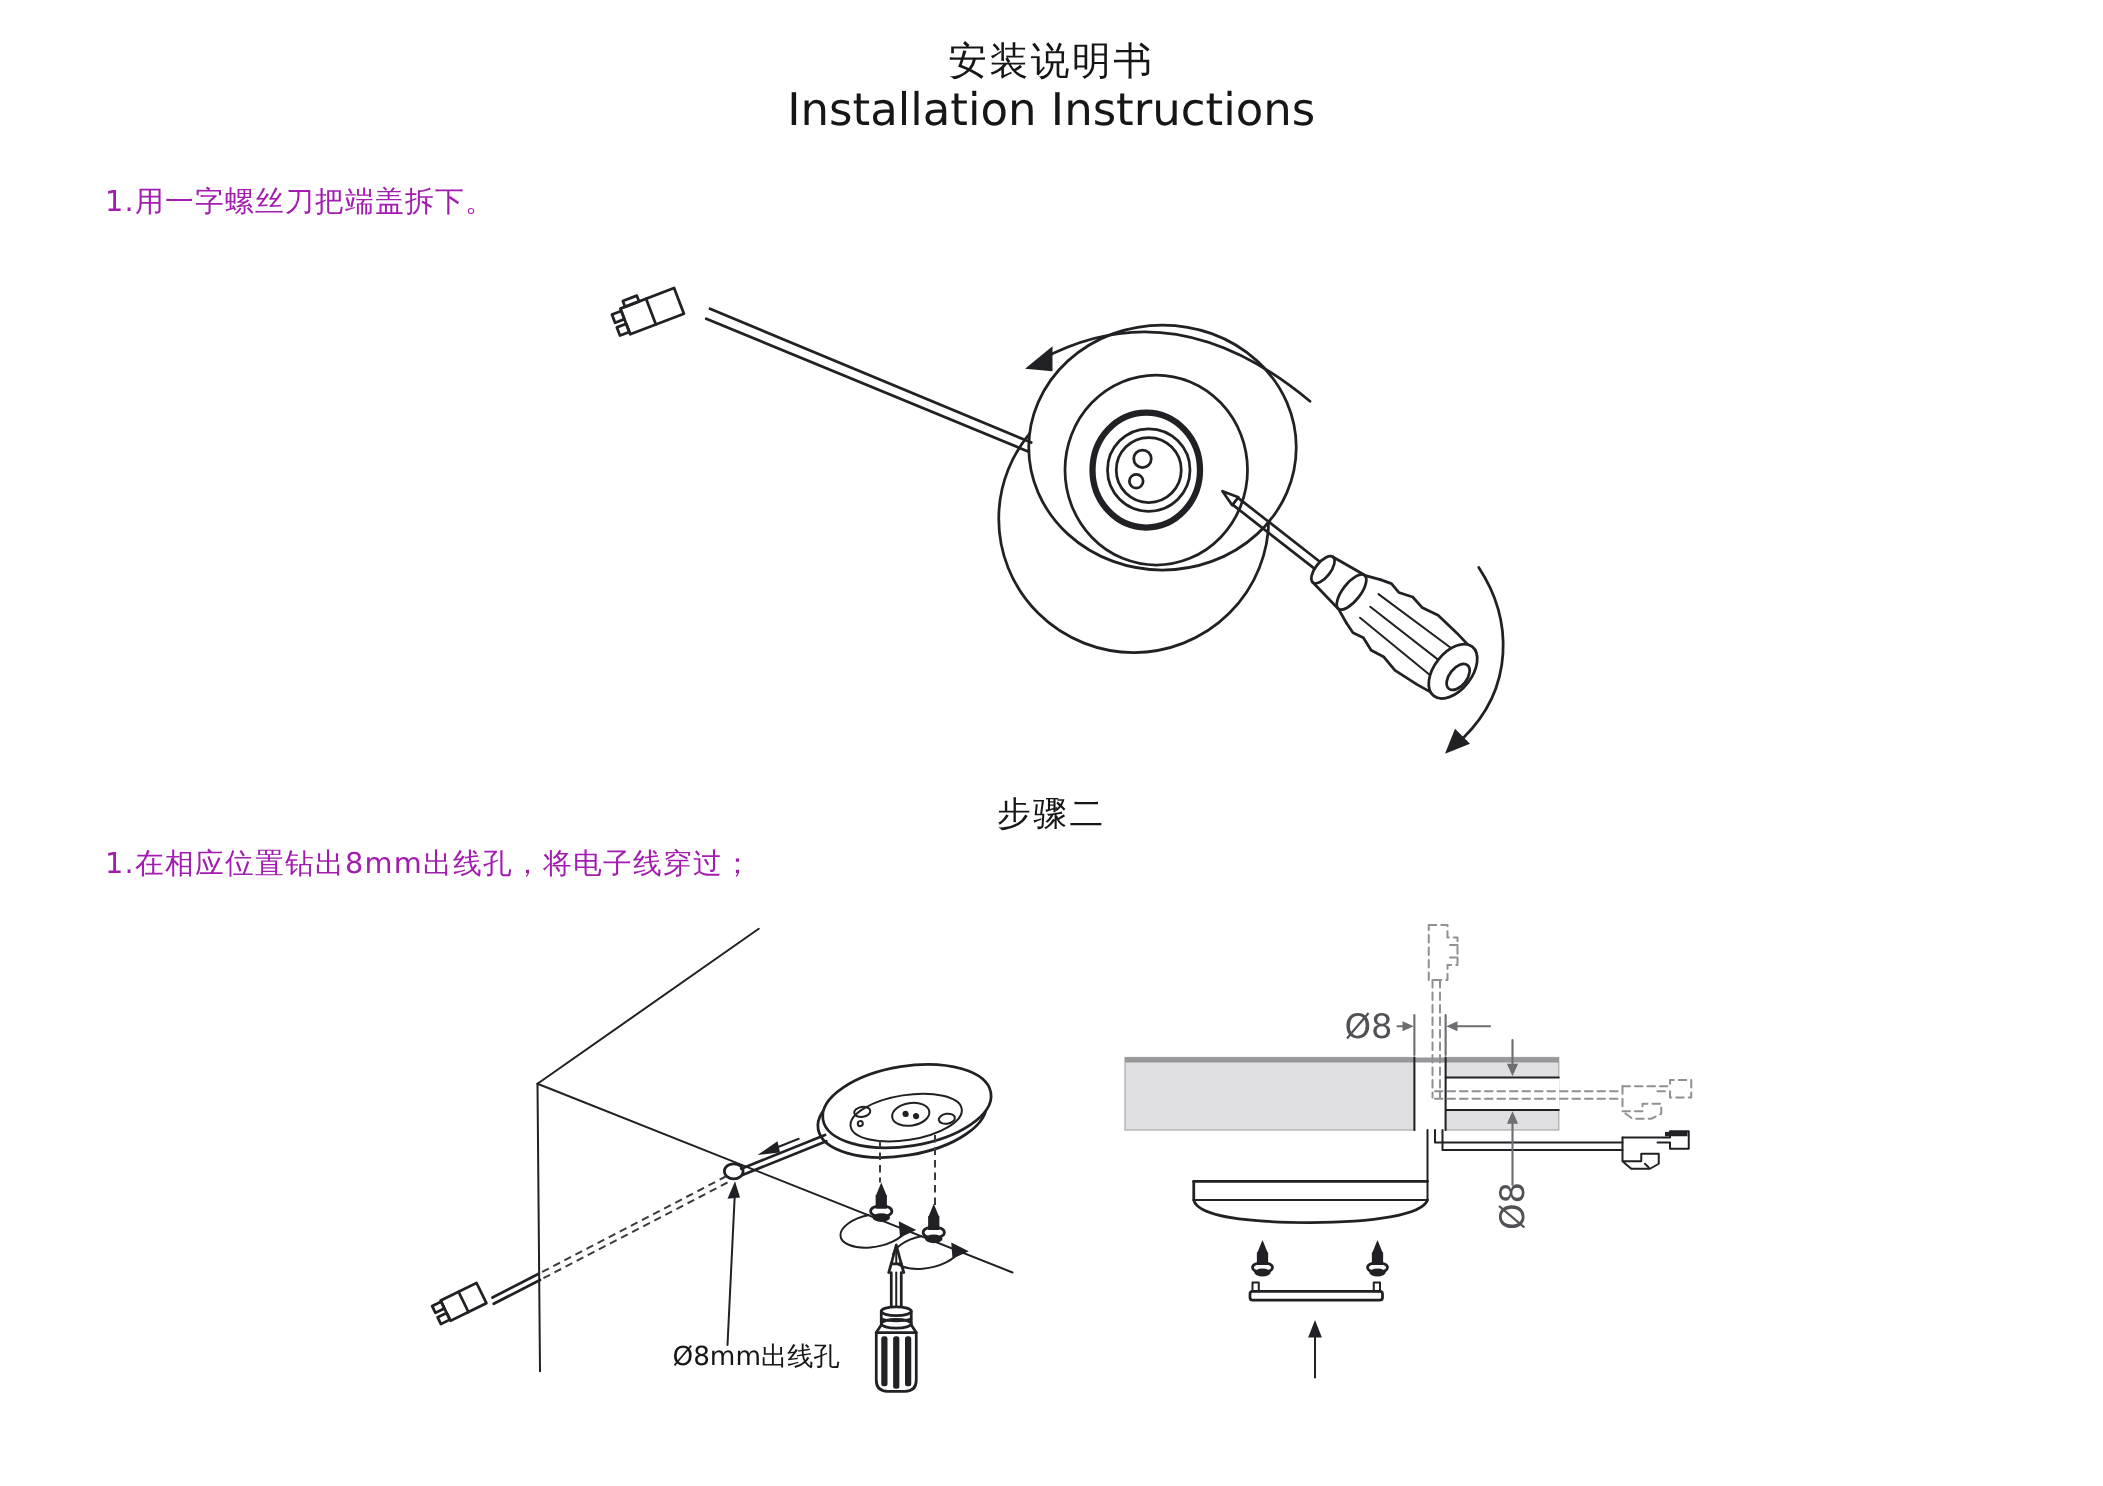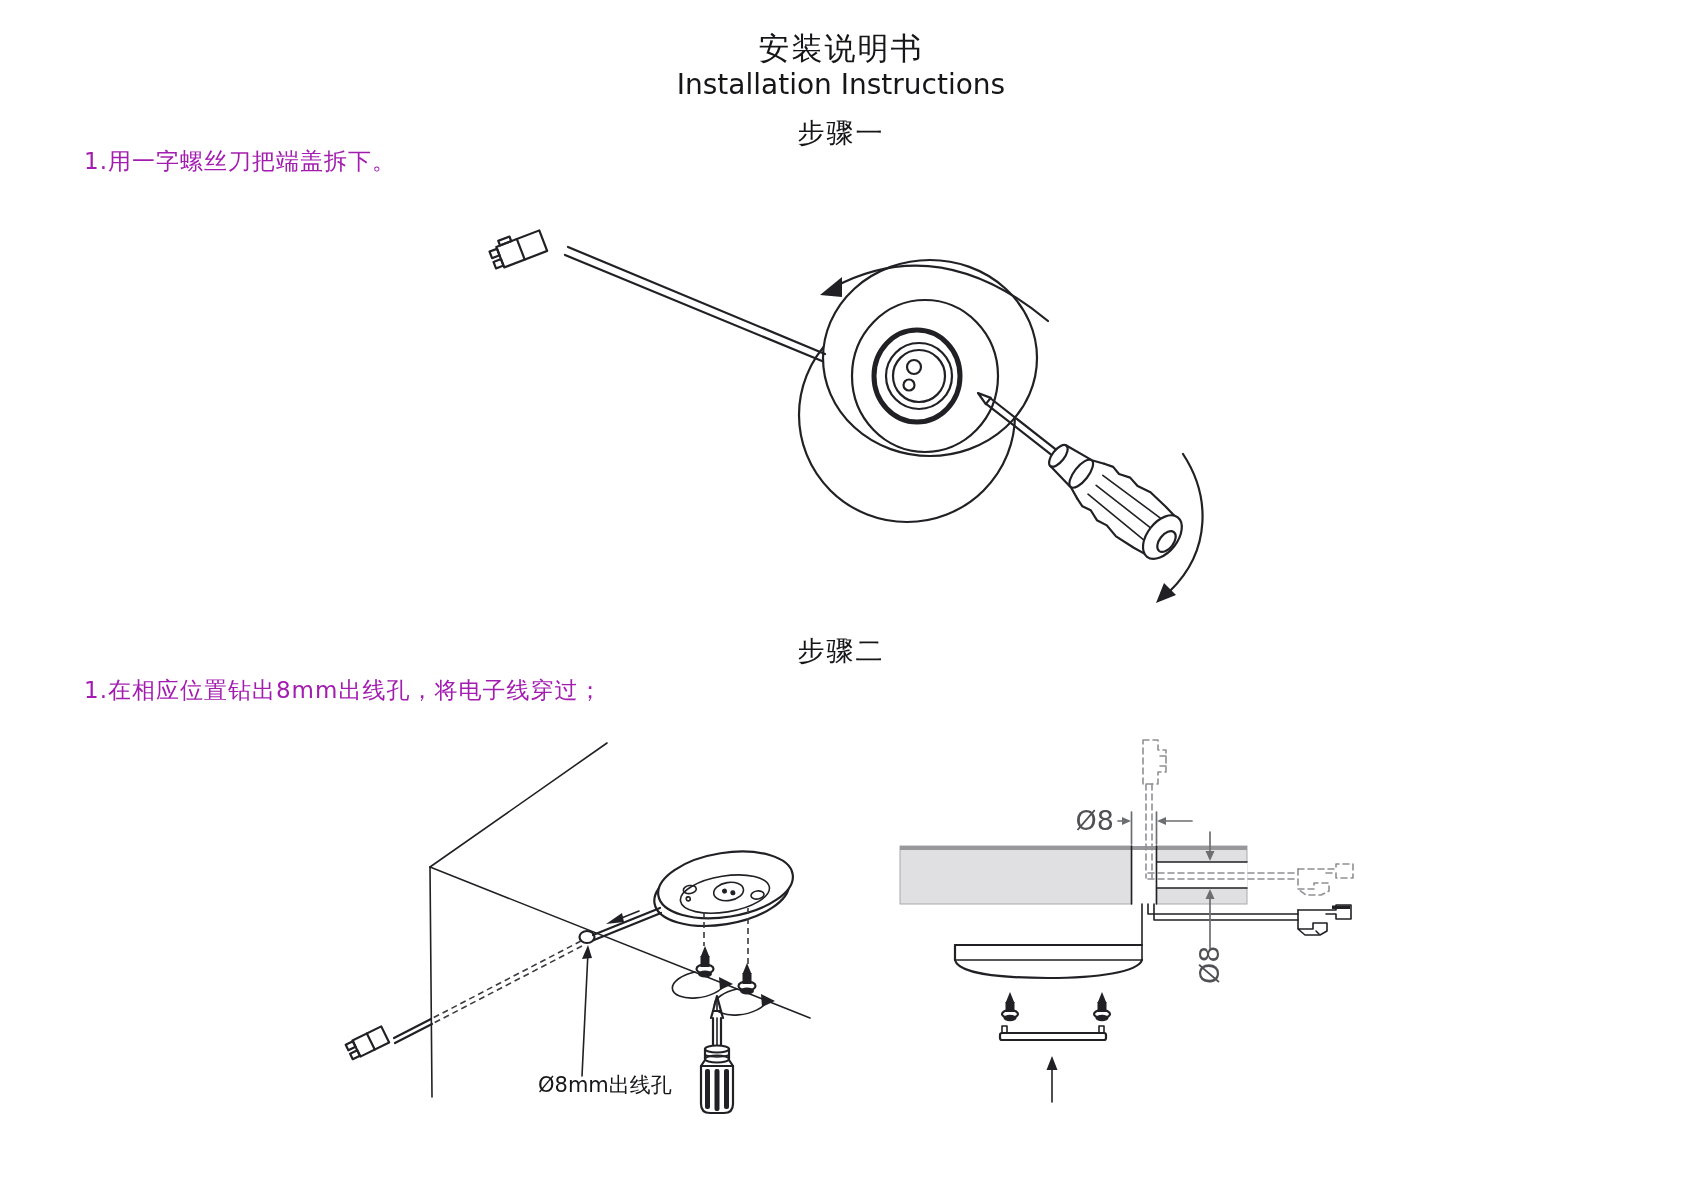--- a/index.html
+++ b/index.html
@@ -6,21 +6,21 @@
   html,body { background:#ffffff; }
   body {
     width:1682px; height:1189px;
     font-family:"DejaVu Sans","Liberation Sans",sans-serif;
     color:#1a1a1e;
   }
   .sheet { position:relative; width:1682px; height:1189px; background:#fff; overflow:hidden; }
   .abs { position:absolute; }
   .centered { left:0; width:100%; text-align:center; }
   .title-cn { top:28px; font-size:31px; letter-spacing:2px; color:#161619; }
-  .title-en { top:68px; font-size:28px; color:#161619; }
+  .title-en { top:68px; font-size:36px; color:#161619; }
   .step-head { font-size:27px; letter-spacing:2px; color:#161619; }
   .step1-head { top:115px; }
   .step2-head { top:633px;text-align:center; }
   .body-line { font-size:23px; letter-spacing:1px; color:#a21caf; white-space:pre; }
   .p-step1 { left:84px; top:146px; }
   .p-step2a { left:84px; top:675px;text-align:center; }
   .p-step2b { left:84px; top:706px; }
 
   svg { position:absolute; overflow:visible; }
   .ln   { stroke:#212125; fill:none; stroke-width:2.2; stroke-linecap:round; stroke-linejoin:round; }
@@ -35,21 +35,20 @@
   .svgtext { font-family:"DejaVu Sans","Liberation Sans",sans-serif; }
 </style>
 </head>
 <body>
 
 <div class="sheet">
 
   <div class="abs centered title-cn">安装说明书</div>
   <div class="abs centered title-en">Installation Instructions</div>
 
-  <div class="abs centered step-head step1-head">步骤一</div>
   <div class="abs body-line p-step1">1.用一字螺丝刀把端盖拆下。</div>
 
   <svg class="abs" style="left:470px; top:185px;" width="740" height="420" viewBox="0 0 740 420">
     <g>
       <ellipse class="ln" cx="437" cy="230" rx="108" ry="107"></ellipse>
       <ellipse class="lnw" cx="460" cy="173" rx="107" ry="98"></ellipse>
       <ellipse class="ln" cx="455" cy="191" rx="73" ry="76"></ellipse>
       <ellipse class="thick" cx="447" cy="191" rx="43" ry="46"></ellipse>
       <circle class="ln" cx="449" cy="191" r="33" stroke-width="2.4"></circle>
       <circle class="ln" cx="449" cy="191" r="26"></circle>

